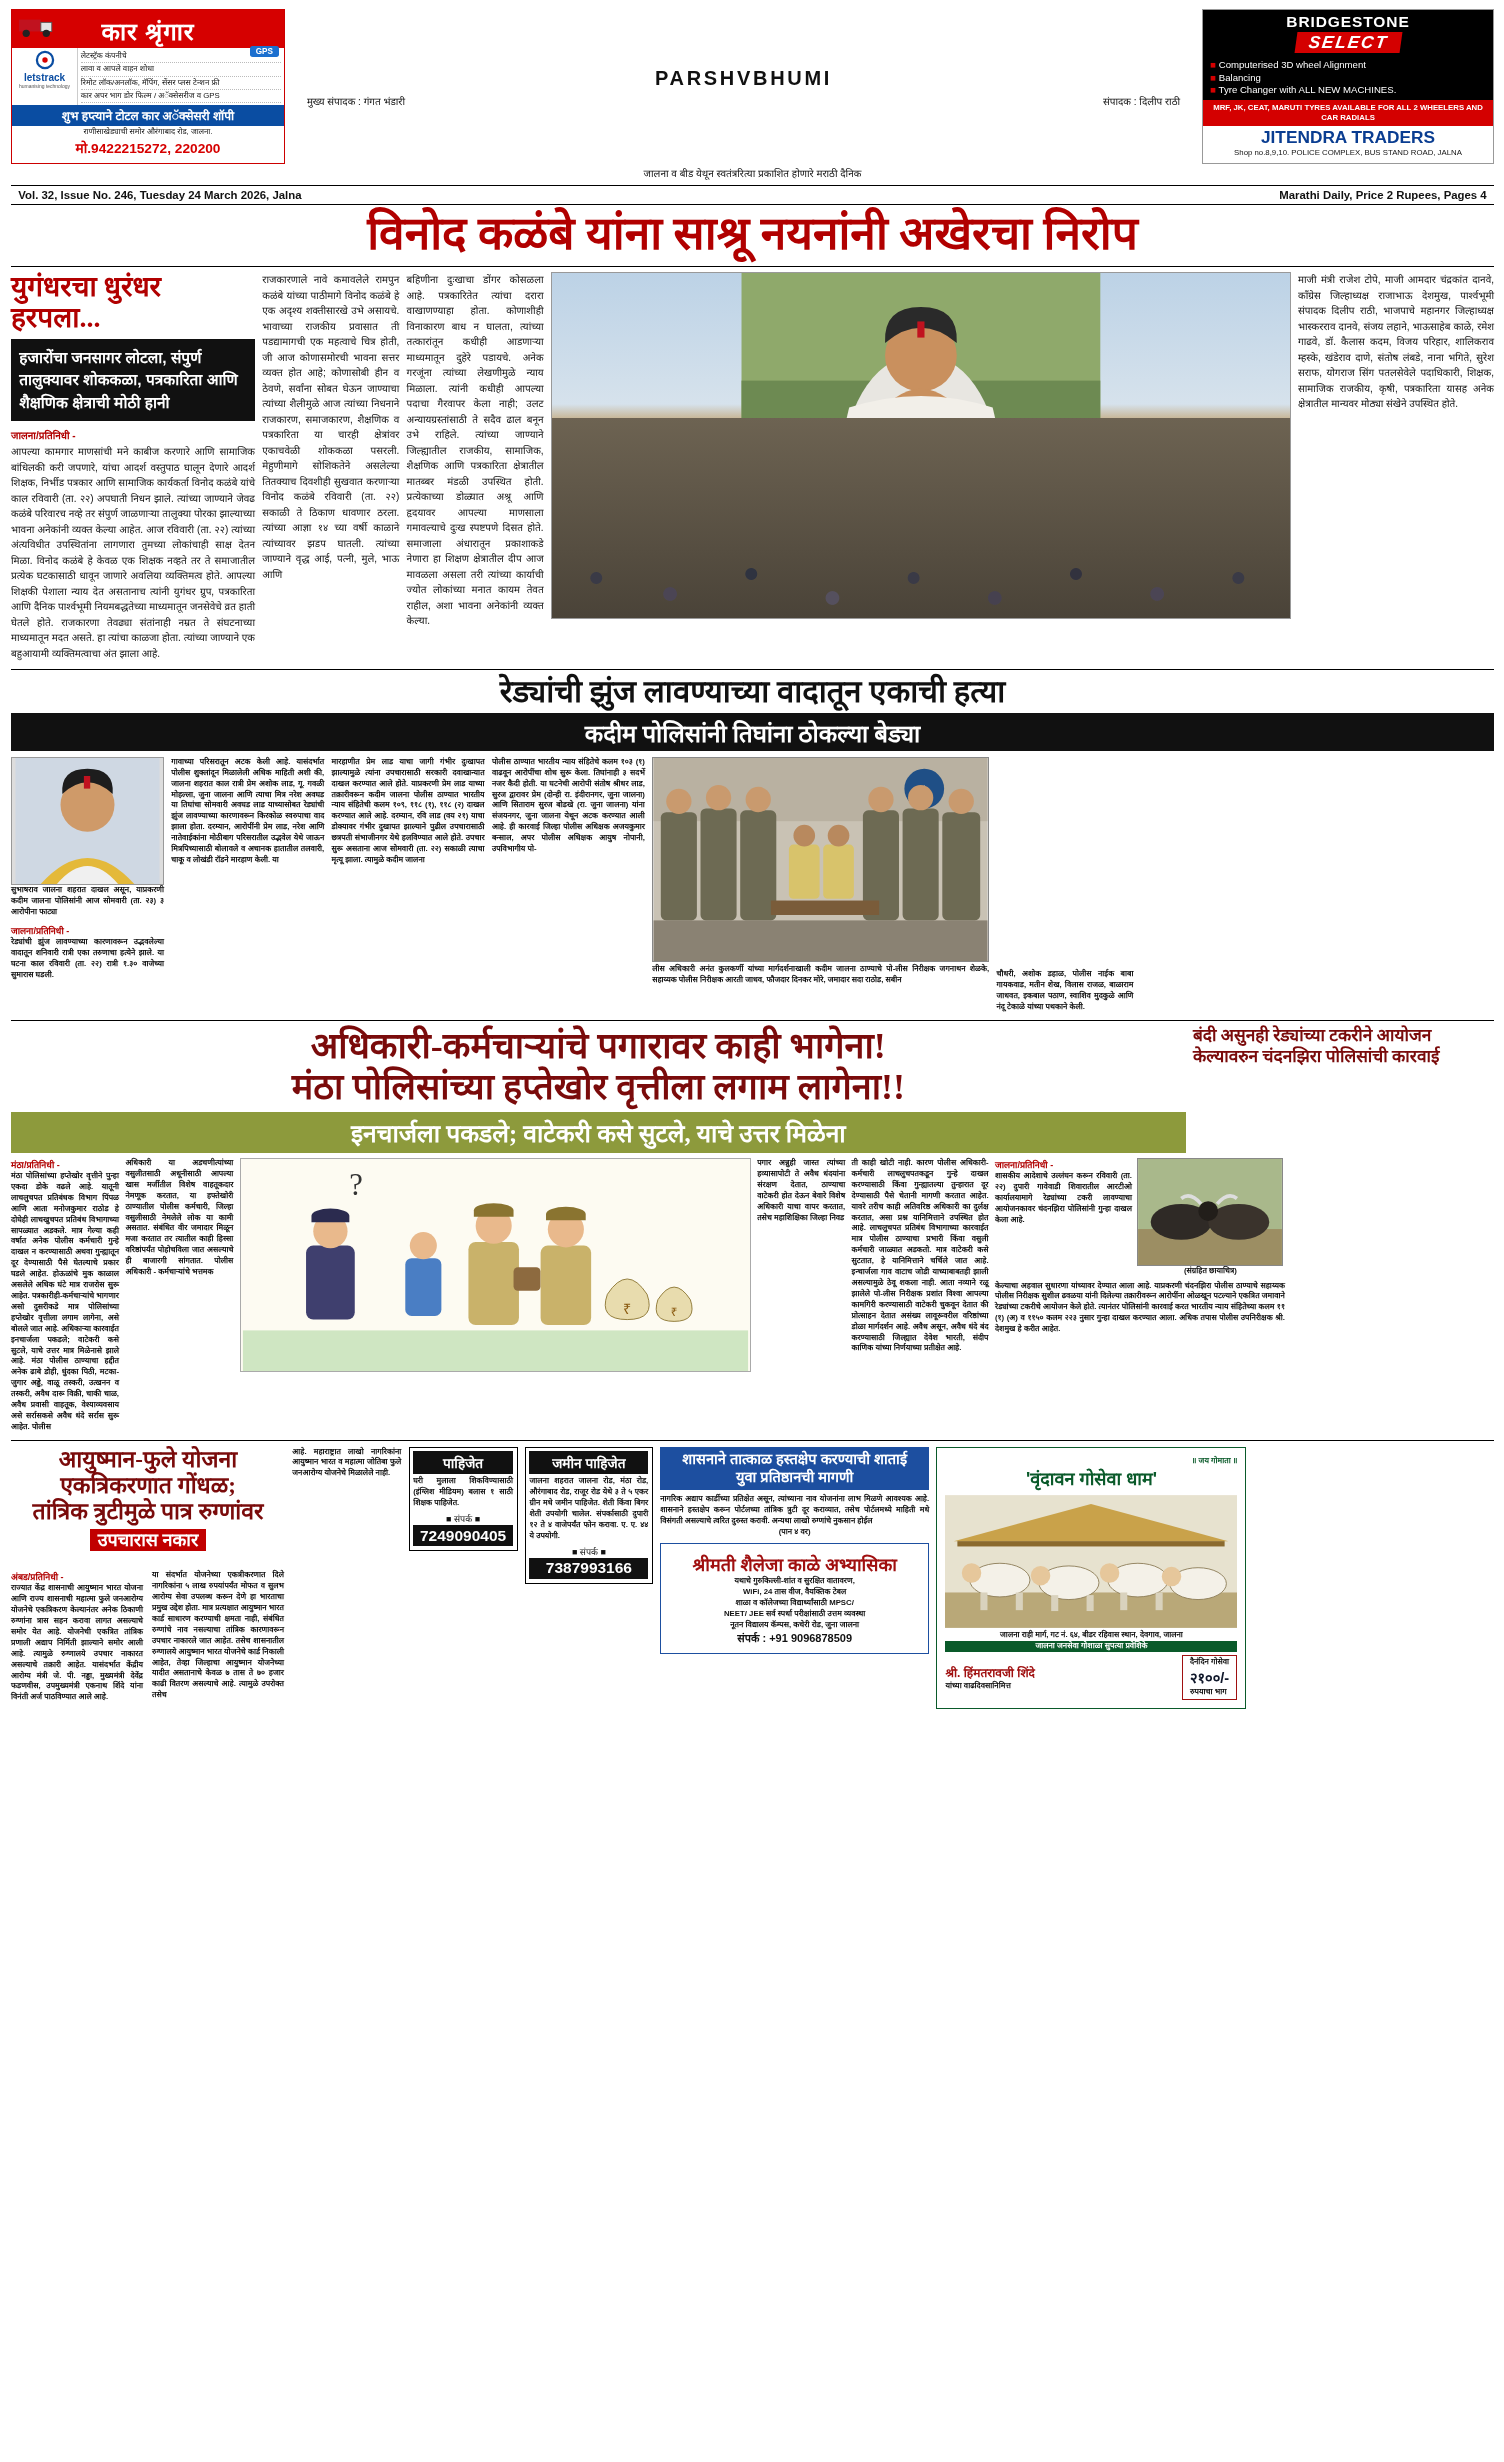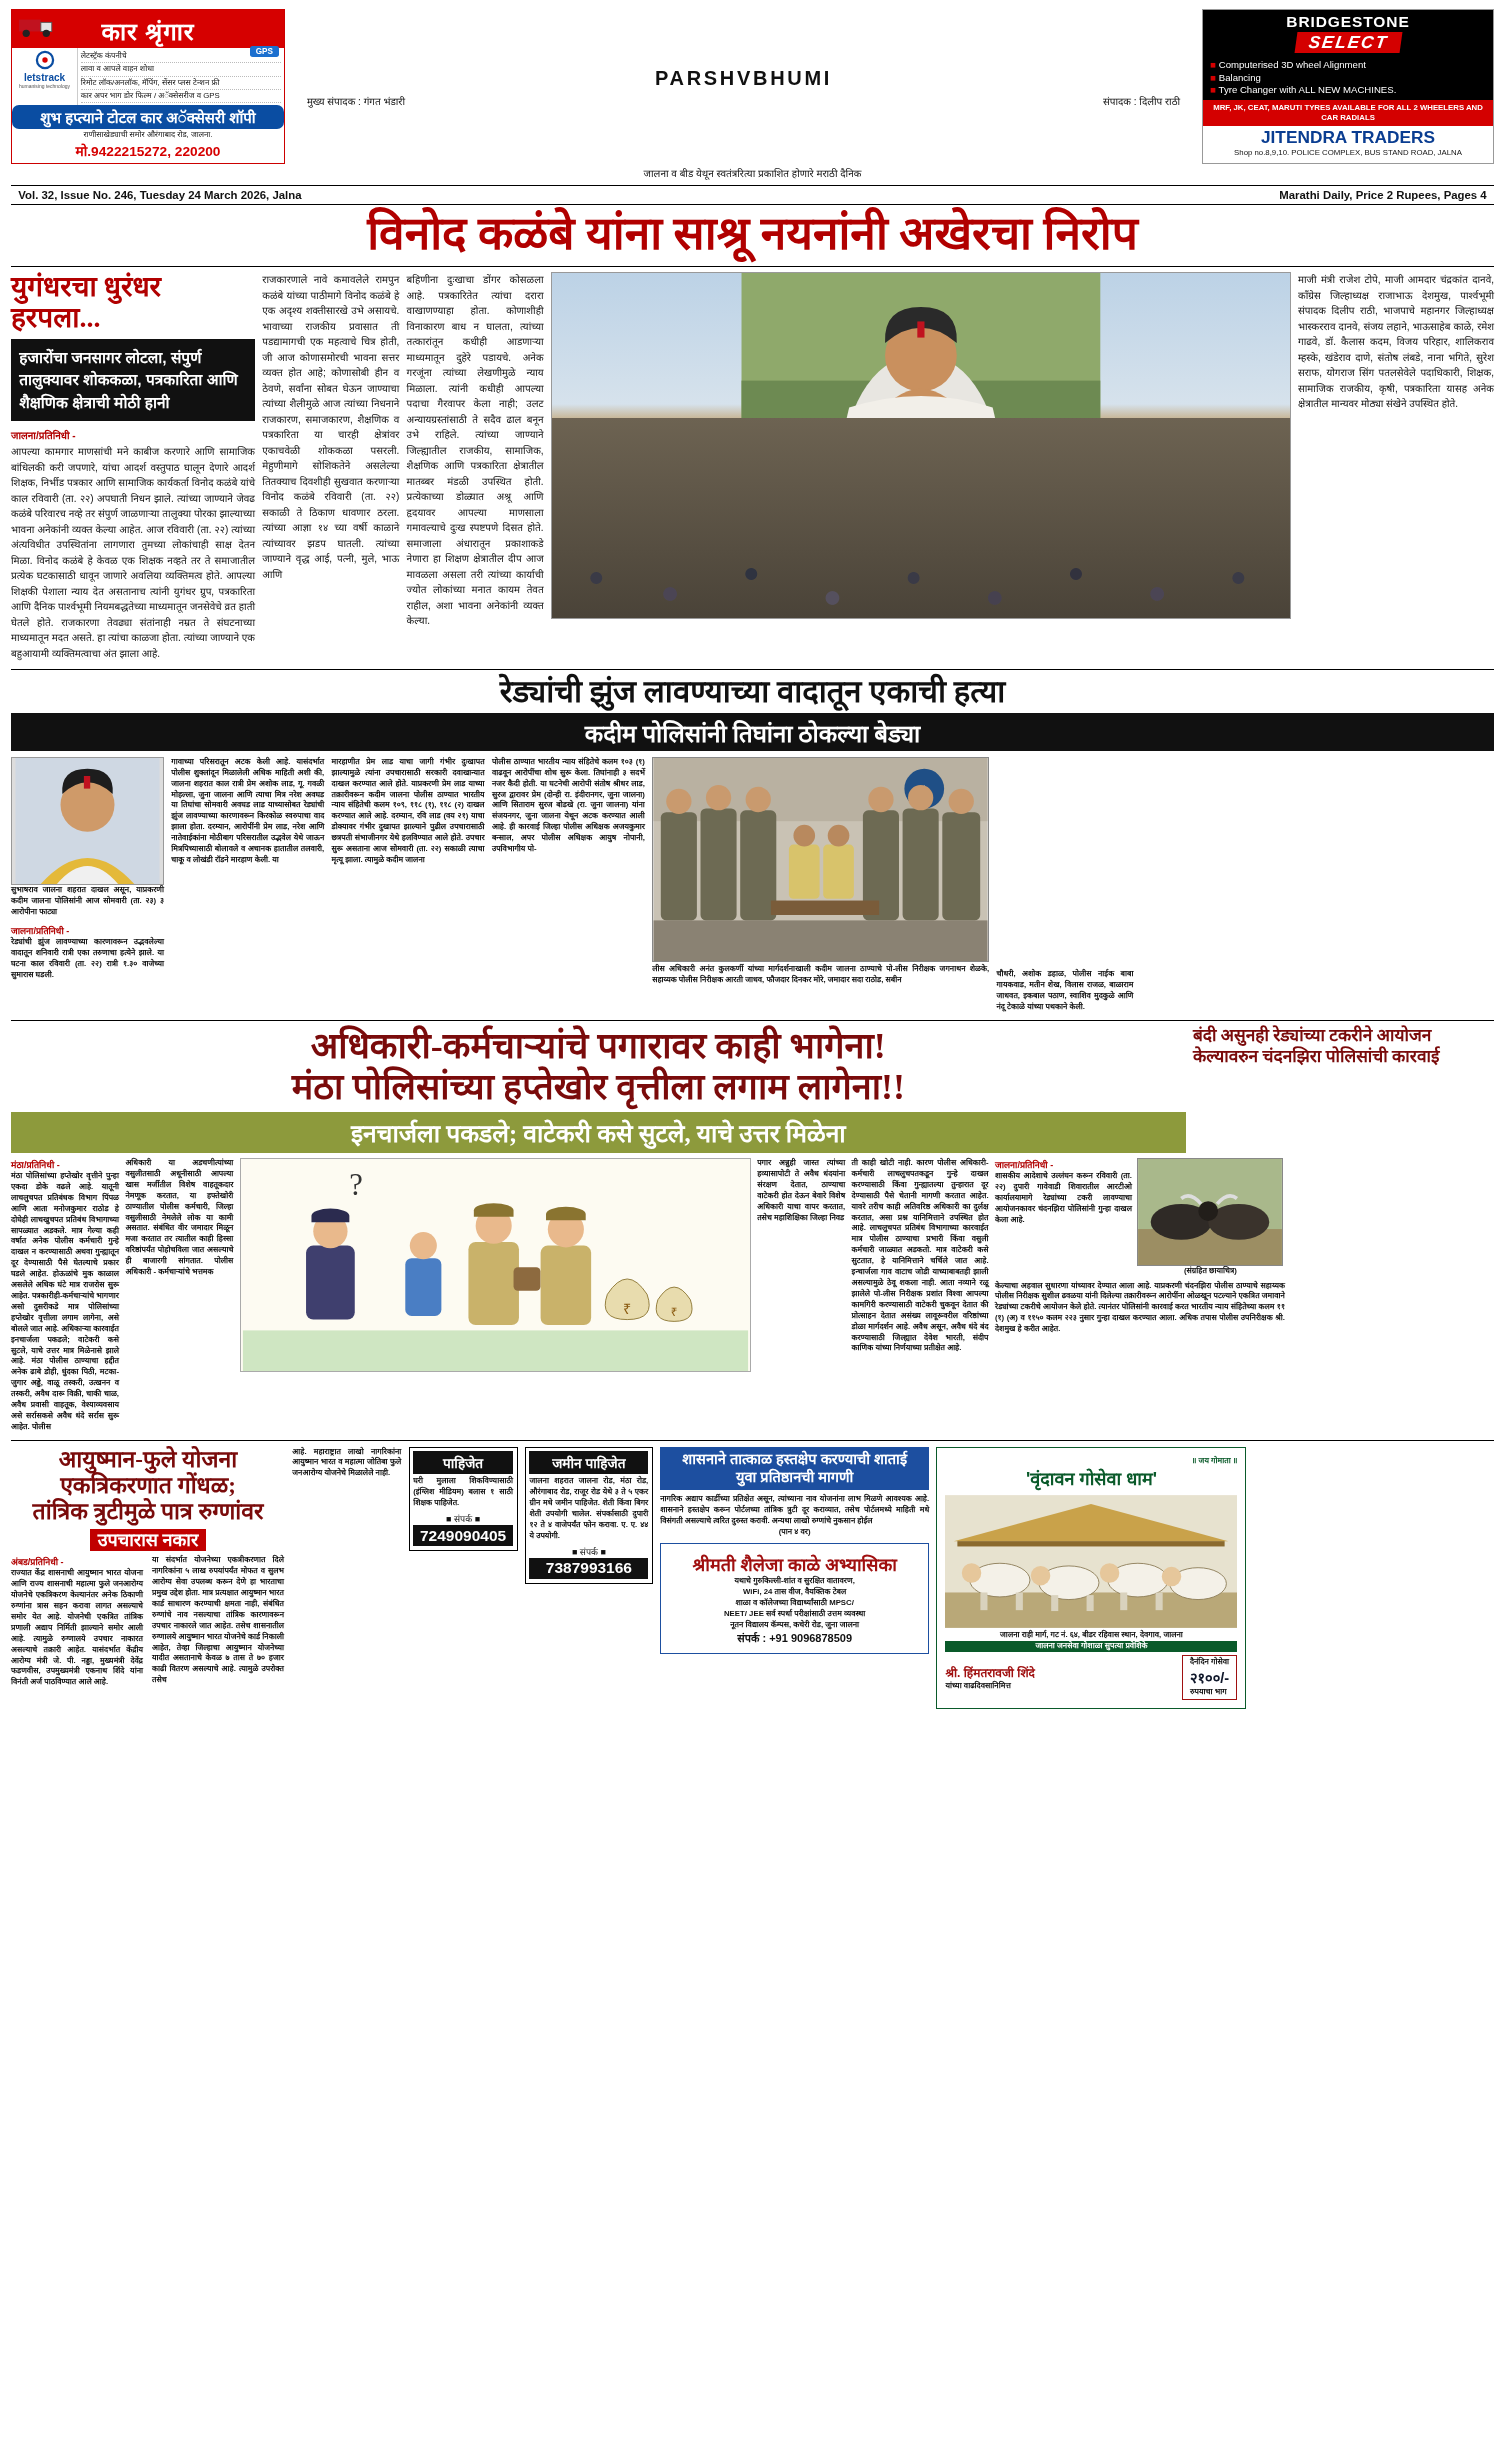--- a/index.html
+++ b/index.html
@@ -15,21 +15,21 @@
   
   .masthead { display:flex; align-items:stretch; gap:5.5px; height:155px; }
   .mh-left { width:274px; border:1.8px solid #c00; background:#fff; position:relative; overflow:hidden; }
   .mh-left .topbar { background:#d60000; color:#fff; font-weight:bold; font-size:24px; text-align:center; padding:3.6px 0 1.8px; letter-spacing:0.9px;}
   .mh-left .subrow { display:flex; font-size:8.2px; }
   .mh-left .lt { width:66px; border-right:0.9px solid #ccc; text-align:center; padding:1.8px; }
   .mh-left .lt .lg { font-weight:bold; font-size:10px; color:#0a4da2;}
   .mh-left .lt .lgs { font-size:5px; color:#555; display:block;}
   .mh-left .rt { flex:1; padding:1.8px 2.7px; line-height:1.35; font-size:7.8px; }
   .mh-left .rt div { border-bottom:0.9px dotted #bbb; padding:0.9px 0;}
-  .mh-left .band { background:#0a4da2; color:#fff; font-size:15px; text-align:center; padding:1.8px 0; font-weight:bold;border-radius:7px;}
+  .mh-left .band { background:#0a4da2; color:#fff; font-size:12px; text-align:center; padding:1.8px 0; font-weight:bold;}
   .mh-left .phone { color:#d60000; font-weight:bold; font-size:13.7px; text-align:center; padding:1.8px 0;}
   .mh-left .gps { position:absolute; right:5.5px; top:36px; background:#1b6fcf; color:#fff; font-size:8.2px; font-weight:bold; padding:0.9px 5.5px; border-radius:2.7px;}
   .mh-left .cartop { position:absolute; left:5.5px; top:3.6px; width:42px; height:24px;}
 
   .mh-center { flex:1; text-align:center; display:flex; flex-direction:column; justify-content:center; }
   .mh-title { font-family:"Liberation Serif", serif; font-weight:bold; font-size:78px; color:#d00000; line-height:0.95; letter-spacing:-0.9px;}
   .mh-sub { font-weight:bold; font-size:20px; letter-spacing:2.7px; margin-top:1.8px;}
   .mh-editors { display:flex; justify-content:space-between; font-size:10px; padding:0 16.4px; margin-top:3.6px;}
 
   .mh-right { width:292px; border:0.9px solid #999; display:flex; flex-direction:column; }
@@ -398,21 +398,21 @@
   </div>
 
   <div class="row4">
 
     <div class="r4a">
       <div class="hd">आयुष्मान-फुले योजना एकत्रिकरणात गोंधळ;</div>
       <div class="hd">
         <span>तांत्रिक त्रुटीमुळे पात्र रुग्णांवर</span>
         <span class="redtag">उपचारास नकार</span>
       </div>
-      <div style="display:flex;gap:9px;margin-top:3px">
+      <div style="display:flex;gap:9px;margin-top:18px">
         <div style="width:132px">
           <div class="byline" style="font-size:9px;margin-top:0">अंबड/प्रतिनिधी -</div>
           <div class="xtiny">राज्यात केंद्र शासनाची आयुष्मान भारत योजना आणि राज्य शासनाची महात्मा फुले जनआरोग्य योजनेचे एकत्रिकरण केल्यानंतर अनेक ठिकाणी रुग्णांना त्रास सहन करावा लागत असल्याचे समोर येत आहे. योजनेची एकत्रित तांत्रिक प्रणाली अद्याप निर्मिती झाल्याने समोर आली आहे. त्यामुळे रुग्णालये उपचार नाकारत असल्याचे तक्रारी आहेत.
 
 यासंदर्भात केंद्रीय आरोग्य मंत्री जे. पी. नड्डा, मुख्यमंत्री देवेंद्र फडणवीस, उपमुख्यमंत्री एकनाथ शिंदे यांना विनंती अर्ज पाठविण्यात आले आहे.</div>
         </div>
         <div style="width:132px">
           <div class="xtiny">या संदर्भात योजनेच्या एकत्रीकरणात दिले नागरिकांना ५ लाख रुपयांपर्यंत मोफत व सुलभ आरोग्य सेवा उपलब्ध करून देणे हा भारताचा प्रमुख उद्देश होता. मात्र प्रत्यक्षात आयुष्मान भारत कार्ड साधारण करण्याची क्षमता नाही, संबंधित रुग्णांचे नाव नसल्याचा तांत्रिक कारणावरून उपचार नाकारले जात आहेत.
 
 तसेच शासनातील रुग्णालये आयुष्मान भारत योजनेचे कार्ड निकाली आहेत, तेव्हा जिल्हाचा आयुष्मान योजनेच्या यादीत असतानाचे केवळ ७ तास ते ७० हजार काढी वितरण असल्याचे आहे. त्यामुळे उपरोक्त तसेच</div>

